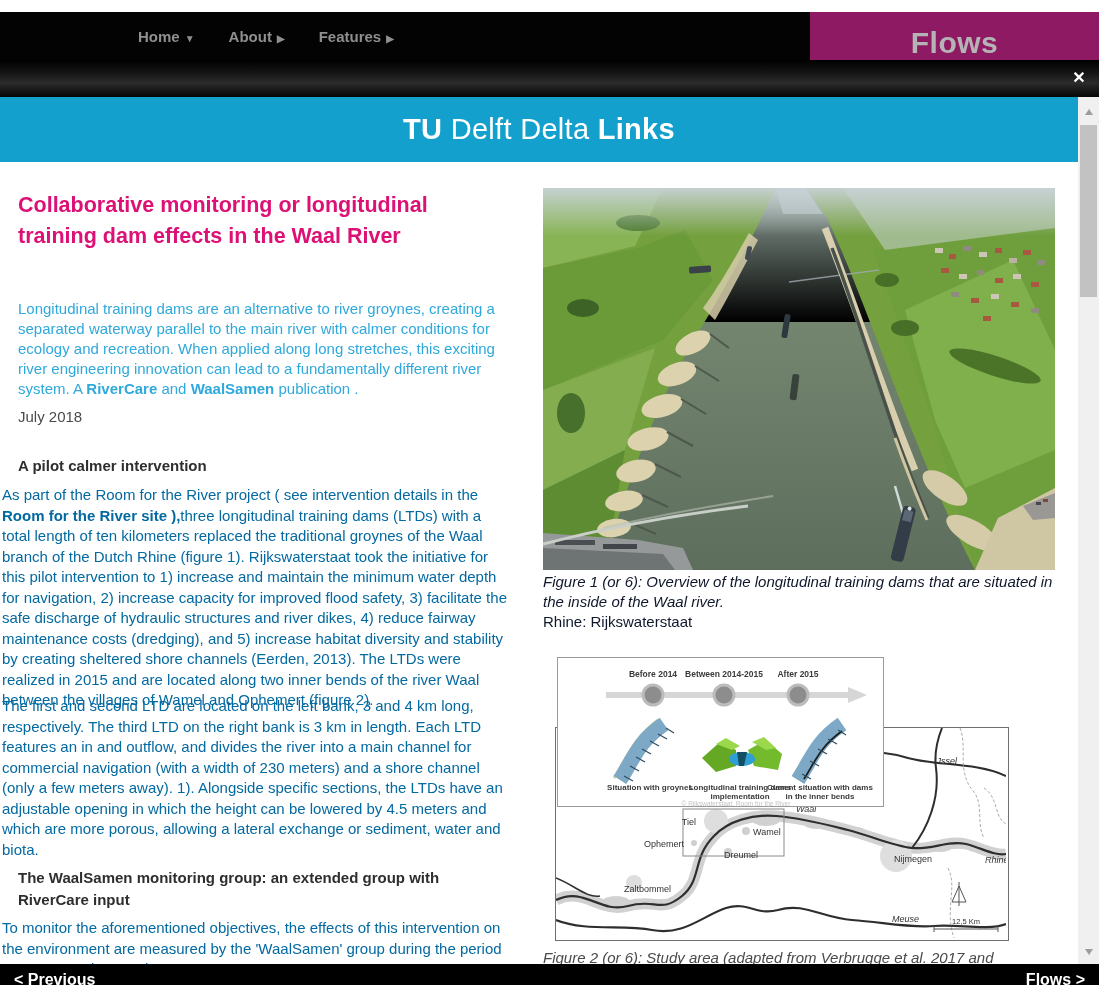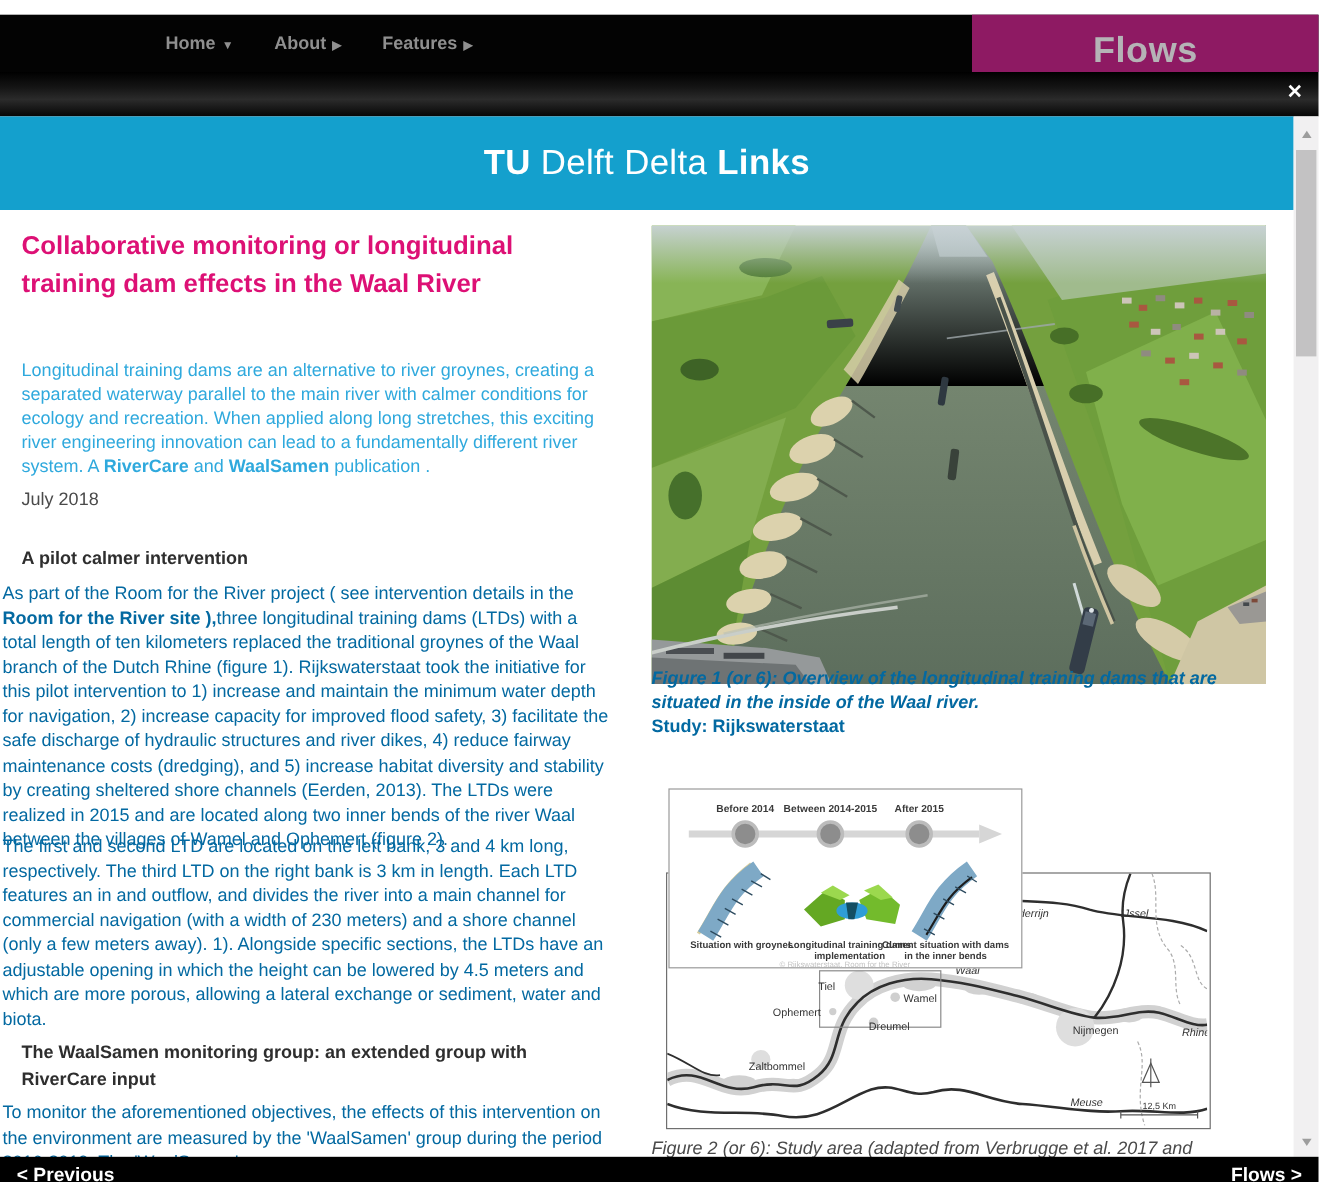--- a/index.html
+++ b/index.html
@@ -15,21 +15,21 @@
          display:flex;align-items:flex-end;justify-content:center;}
   .brand span{color:#b5b3b6;font-weight:bold;font-size:30px;letter-spacing:.5px;}
 
   
   .subbar{position:absolute;left:0;top:48px;width:1099px;height:37px;
           background:linear-gradient(180deg,#000 0%,#151515 35%,#2b2b2b 62%,#060606 100%);}
   .close-btn{position:absolute;right:9px;top:55px;width:22px;height:22px;color:#fff;
              font-weight:bold;font-size:16px;line-height:22px;text-align:center;cursor:pointer;}
 
   
-  .banner{position:absolute;left:0;top:85px;width:1078px;height:78px;background:#14a0cd;
+  .banner{position:absolute;left:0;top:85px;width:1078px;height:65px;background:#14a0cd;
           display:flex;align-items:center;justify-content:center;}
   .banner-title{color:#fff;font-size:29px;letter-spacing:.3px;}
   .banner-title .b{font-weight:bold;}
 
   
   .scrollbar{position:absolute;left:1078px;top:85px;width:21px;height:867px;background:#f1f0f1;}
   .scroll-arrow{position:absolute;left:0;width:21px;height:14px;display:flex;align-items:center;justify-content:center;}
   .tri-up{width:0;height:0;border-left:4px solid transparent;border-right:4px solid transparent;border-bottom:6px solid #9d9d9d;}
   .tri-down{width:0;height:0;border-left:4px solid transparent;border-right:4px solid transparent;border-top:6px solid #9d9d9d;}
   .scroll-thumb{position:absolute;left:2px;top:28px;width:17px;height:172px;background:#c3c2c3;}
@@ -38,27 +38,27 @@
   .article-title{position:absolute;left:18px;top:178px;width:478px;font-size:21.5px;font-weight:bold;
                  color:#dd1075;line-height:31px;}
   .intro{position:absolute;left:18px;top:287px;width:505px;font-size:15px;color:#2fa9dd;line-height:20px;}
   .intro .lnk{font-weight:bold;cursor:pointer;}
   .date{position:absolute;left:18px;top:396px;font-size:15px;color:#4a4a4a;}
   .h2{position:absolute;left:18px;font-size:15px;font-weight:bold;color:#2e2e2e;line-height:22px;}
   .para{position:absolute;left:2px;width:507px;font-size:15px;color:#0369a1;line-height:20.5px;}
 
   
   .fig1-photo{position:absolute;left:543px;top:176px;width:512px;height:382px;}
-  .fig1-caption{position:absolute;left:543px;top:544px;width:512px;font-size:15px;font-style:italic;
-                color:#0369a1;line-height:20px;font-weight:bold;}
+  .fig1-caption{position:absolute;left:543px;top:560px;width:512px;font-size:15px;font-style:italic;
+                color:#0f172a;line-height:20px;}
   .fig1-source{font-style:normal;}
   .fig2-map{position:absolute;left:555px;top:715px;width:452px;height:212px;border:1px solid #6f6f6f;
             background:#fff;z-index:1;}
   .fig2-box{position:absolute;left:557px;top:645px;width:293px;height:148px;border:1px solid #9a9a9a;
-            background:#fff;z-index:2;}
+            background:#fff;z-index:2;padding-left:32px;}
   .fig2-caption{position:absolute;left:543px;top:936px;width:512px;font-size:15px;font-style:italic;
                 color:#4a4a4a;line-height:20px;}
 
   
   .footer{position:absolute;left:0;top:952px;width:1099px;height:30px;background:#000;z-index:6;
           display:flex;align-items:center;justify-content:space-between;padding:16px 14px;box-sizing:border-box;}
   .footer .btn{color:#fff;font-weight:bold;font-size:16px;cursor:pointer;}
   .footer .arr{font-weight:bold;}
   .understrip{position:absolute;left:0;top:982px;width:1099px;height:3px;z-index:6;
      background:linear-gradient(90deg,#c3c9c6 0%,#9db7bb 10%,#84cfe0 26%,#ccd2cd 42%,#6fc3d8 57%,#93d2df 72%,#b9c3c0 88%,#c3c9c6 100%);}
@@ -230,21 +230,21 @@
       <polygon points="455,330 512,300 512,382 432,382" fill="#cfc6a4"></polygon>
       <polygon points="480,318 512,305 512,330 490,332" fill="#9a9894"></polygon>
       <rect x="493" y="314" width="5" height="3" fill="#44484c"></rect>
         <rect x="500" y="311" width="5" height="3" fill="#7d4a3a"></rect>
     </g>
     <rect x="0" y="0" width="512" height="48" fill="url(#hazeG)"></rect>
   </svg>
 
   <div class="fig1-caption">
     <div>Figure 1 (or 6): Overview of the longitudinal training dams that are situated in the inside of the Waal river.</div>
-    <div class="fig1-source">Study: Rijkswaterstaat</div>
+    <div class="fig1-source">Rhine: Rijkswaterstaat</div>
   </div>
 
   <div class="fig2-map">
     <svg width="450" height="210" viewBox="0 0 450 210">
       <g fill="#c9c9c9" opacity="0.85">
         <path d="M0,172 C28,158 44,186 72,178 C100,170 104,186 126,168 C146,152 136,130 158,108 C172,93 196,86 220,88 C246,90 268,96 292,102 C318,109 338,118 356,120 C376,122 392,112 410,116 C426,120 438,128 450,126" stroke="#c9c9c9" stroke-width="11" fill="none"></path>
         <ellipse cx="60" cy="174" rx="14" ry="6"></ellipse>
           <ellipse cx="105" cy="176" rx="12" ry="5"></ellipse>
         <ellipse cx="210" cy="92" rx="14" ry="6"></ellipse>
           <ellipse cx="260" cy="96" rx="12" ry="5"></ellipse>

